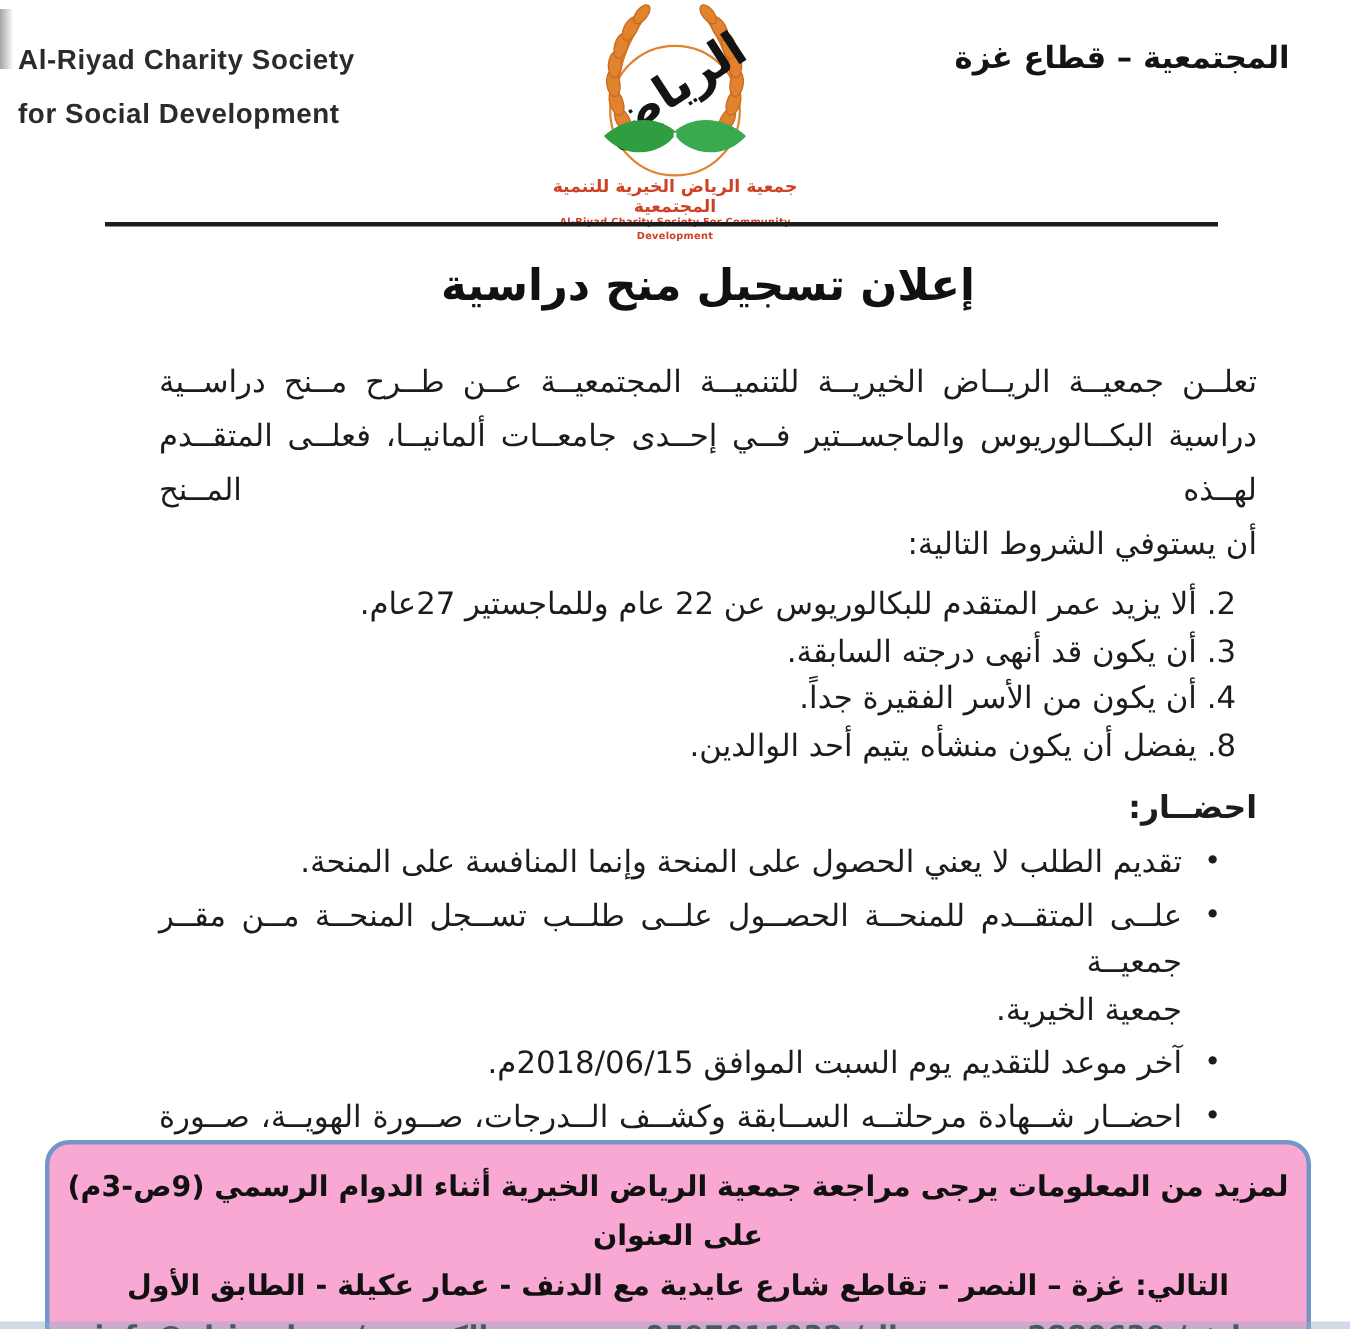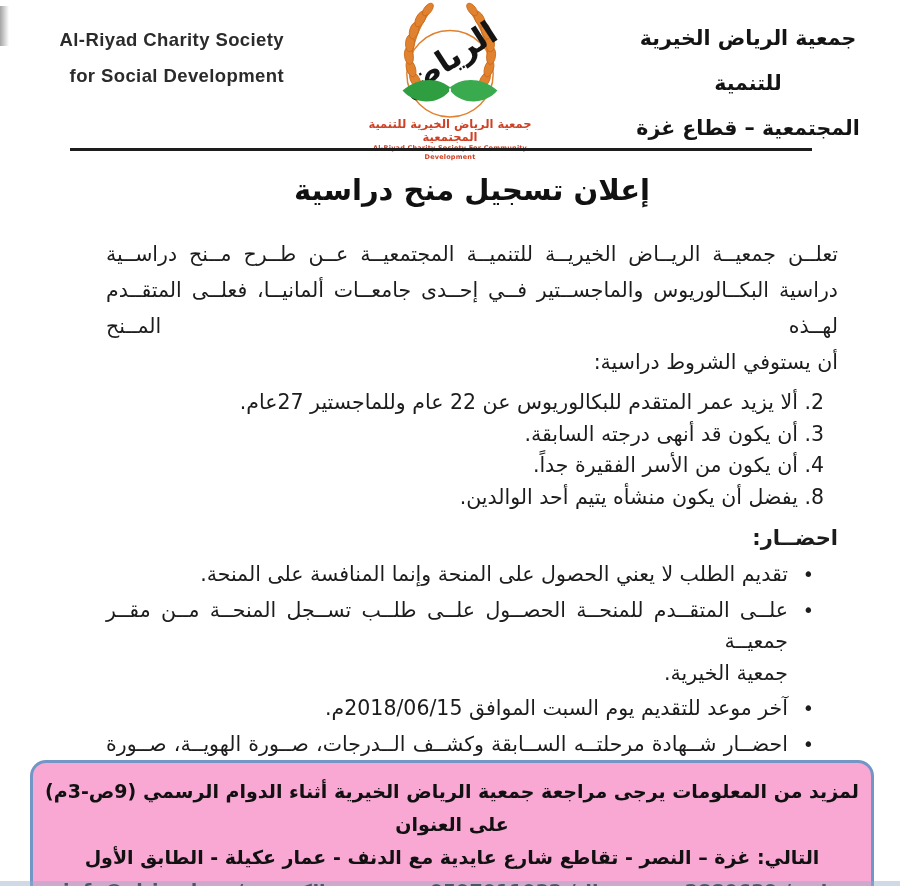--- a/index.html
+++ b/index.html
@@ -1,20 +1,20 @@
 <!DOCTYPE html>
 <html lang="ar"><head>
 <meta charset="utf-8">
 <style>
   html,body{margin:0;padding:0;background:#e9e9e9;}
   #doc{position:relative;width:900px;height:886px;margin:0 auto;background:#ffffff;
        font-family:"DejaVu Sans",sans-serif;color:#1c1c1c;overflow:hidden;}
 
   
-  .hdr-en{position:absolute;left:12px;top:22px;width:272px;text-align:right;
+  .hdr-en{position:absolute;left:12px;top:22px;width:272px;text-align:left;
           font-family:"Liberation Sans","DejaVu Sans",sans-serif;
           font-weight:bold;font-size:18.5px;line-height:36px;color:#2b2b2b;letter-spacing:.4px;}
   .hdr-ar{position:absolute;right:10px;top:16px;width:284px;text-align:center;direction:rtl;
           font-weight:bold;font-size:20.5px;line-height:45px;color:#141414;}
   .logo-wrap{position:absolute;left:50%;top:0;transform:translateX(-50%);width:184px;text-align:center;}
   .logo-caption-ar{font-size:11.5px;font-weight:bold;color:#cf4125;line-height:13px;margin-top:-4px;direction:rtl;}
   .logo-caption-en{font-size:6.5px;font-weight:bold;color:#cf4125;line-height:9px;letter-spacing:.2px;}
   .divider{position:absolute;top:148px;left:70px;width:742px;height:3px;background:#1d1d1d;}
 
   
@@ -93,34 +93,33 @@
         <path d="M30,86 C46,72 66,74 76,84 C68,98 44,102 30,86 Z" fill="#2f9e41"></path>
         <path d="M120,86 C104,72 84,74 74,84 C82,98 106,102 120,86 Z" fill="#3aaa4e"></path>
         <path d="M74,84 L76,84 L75,96 Z" fill="#ffffff"></path>
       </g>
     </svg>
     <div class="logo-caption-ar">جمعية الرياض الخيرية للتنمية المجتمعية</div>
     <div class="logo-caption-en">Al-Riyad Charity Society For Community Development</div>
   </div>
 
   <div class="hdr-ar">
-    <div>جمعية الرياض الخيرية للتنمية</div>
     <div>المجتمعية – قطاع غزة</div>
   </div>
 
   <div class="divider"></div>
 
   <div class="content">
 
     <h1 class="title">إعلان تسجيل منح دراسية</h1>
 
     <div class="intro">
       <div class="jline">تعلــن جمعيــة الريــاض الخيريــة للتنميــة المجتمعيــة عــن طــرح مــنح دراســية</div>
       <div class="jline">دراسية البكــالوريوس والماجســتير فــي إحــدى جامعــات ألمانيــا، فعلــى المتقــدم لهــذه المــنح</div>
-      <div class="rline">أن يستوفي الشروط دراسية:</div>
+      <div class="rline">أن يستوفي الشروط التالية:</div>
     </div>
 
     <div class="conditions">
       <div>2. ألا يزيد عمر المتقدم للبكالوريوس عن 22 عام وللماجستير 27عام.</div>
       <div>3. أن يكون قد أنهى درجته السابقة.</div>
       <div>4. أن يكون من الأسر الفقيرة جداً.</div>
       <div>8. يفضل أن يكون منشأه يتيم أحد الوالدين.</div>
     </div>
 
     <div class="note-heading">احضــار:</div>

